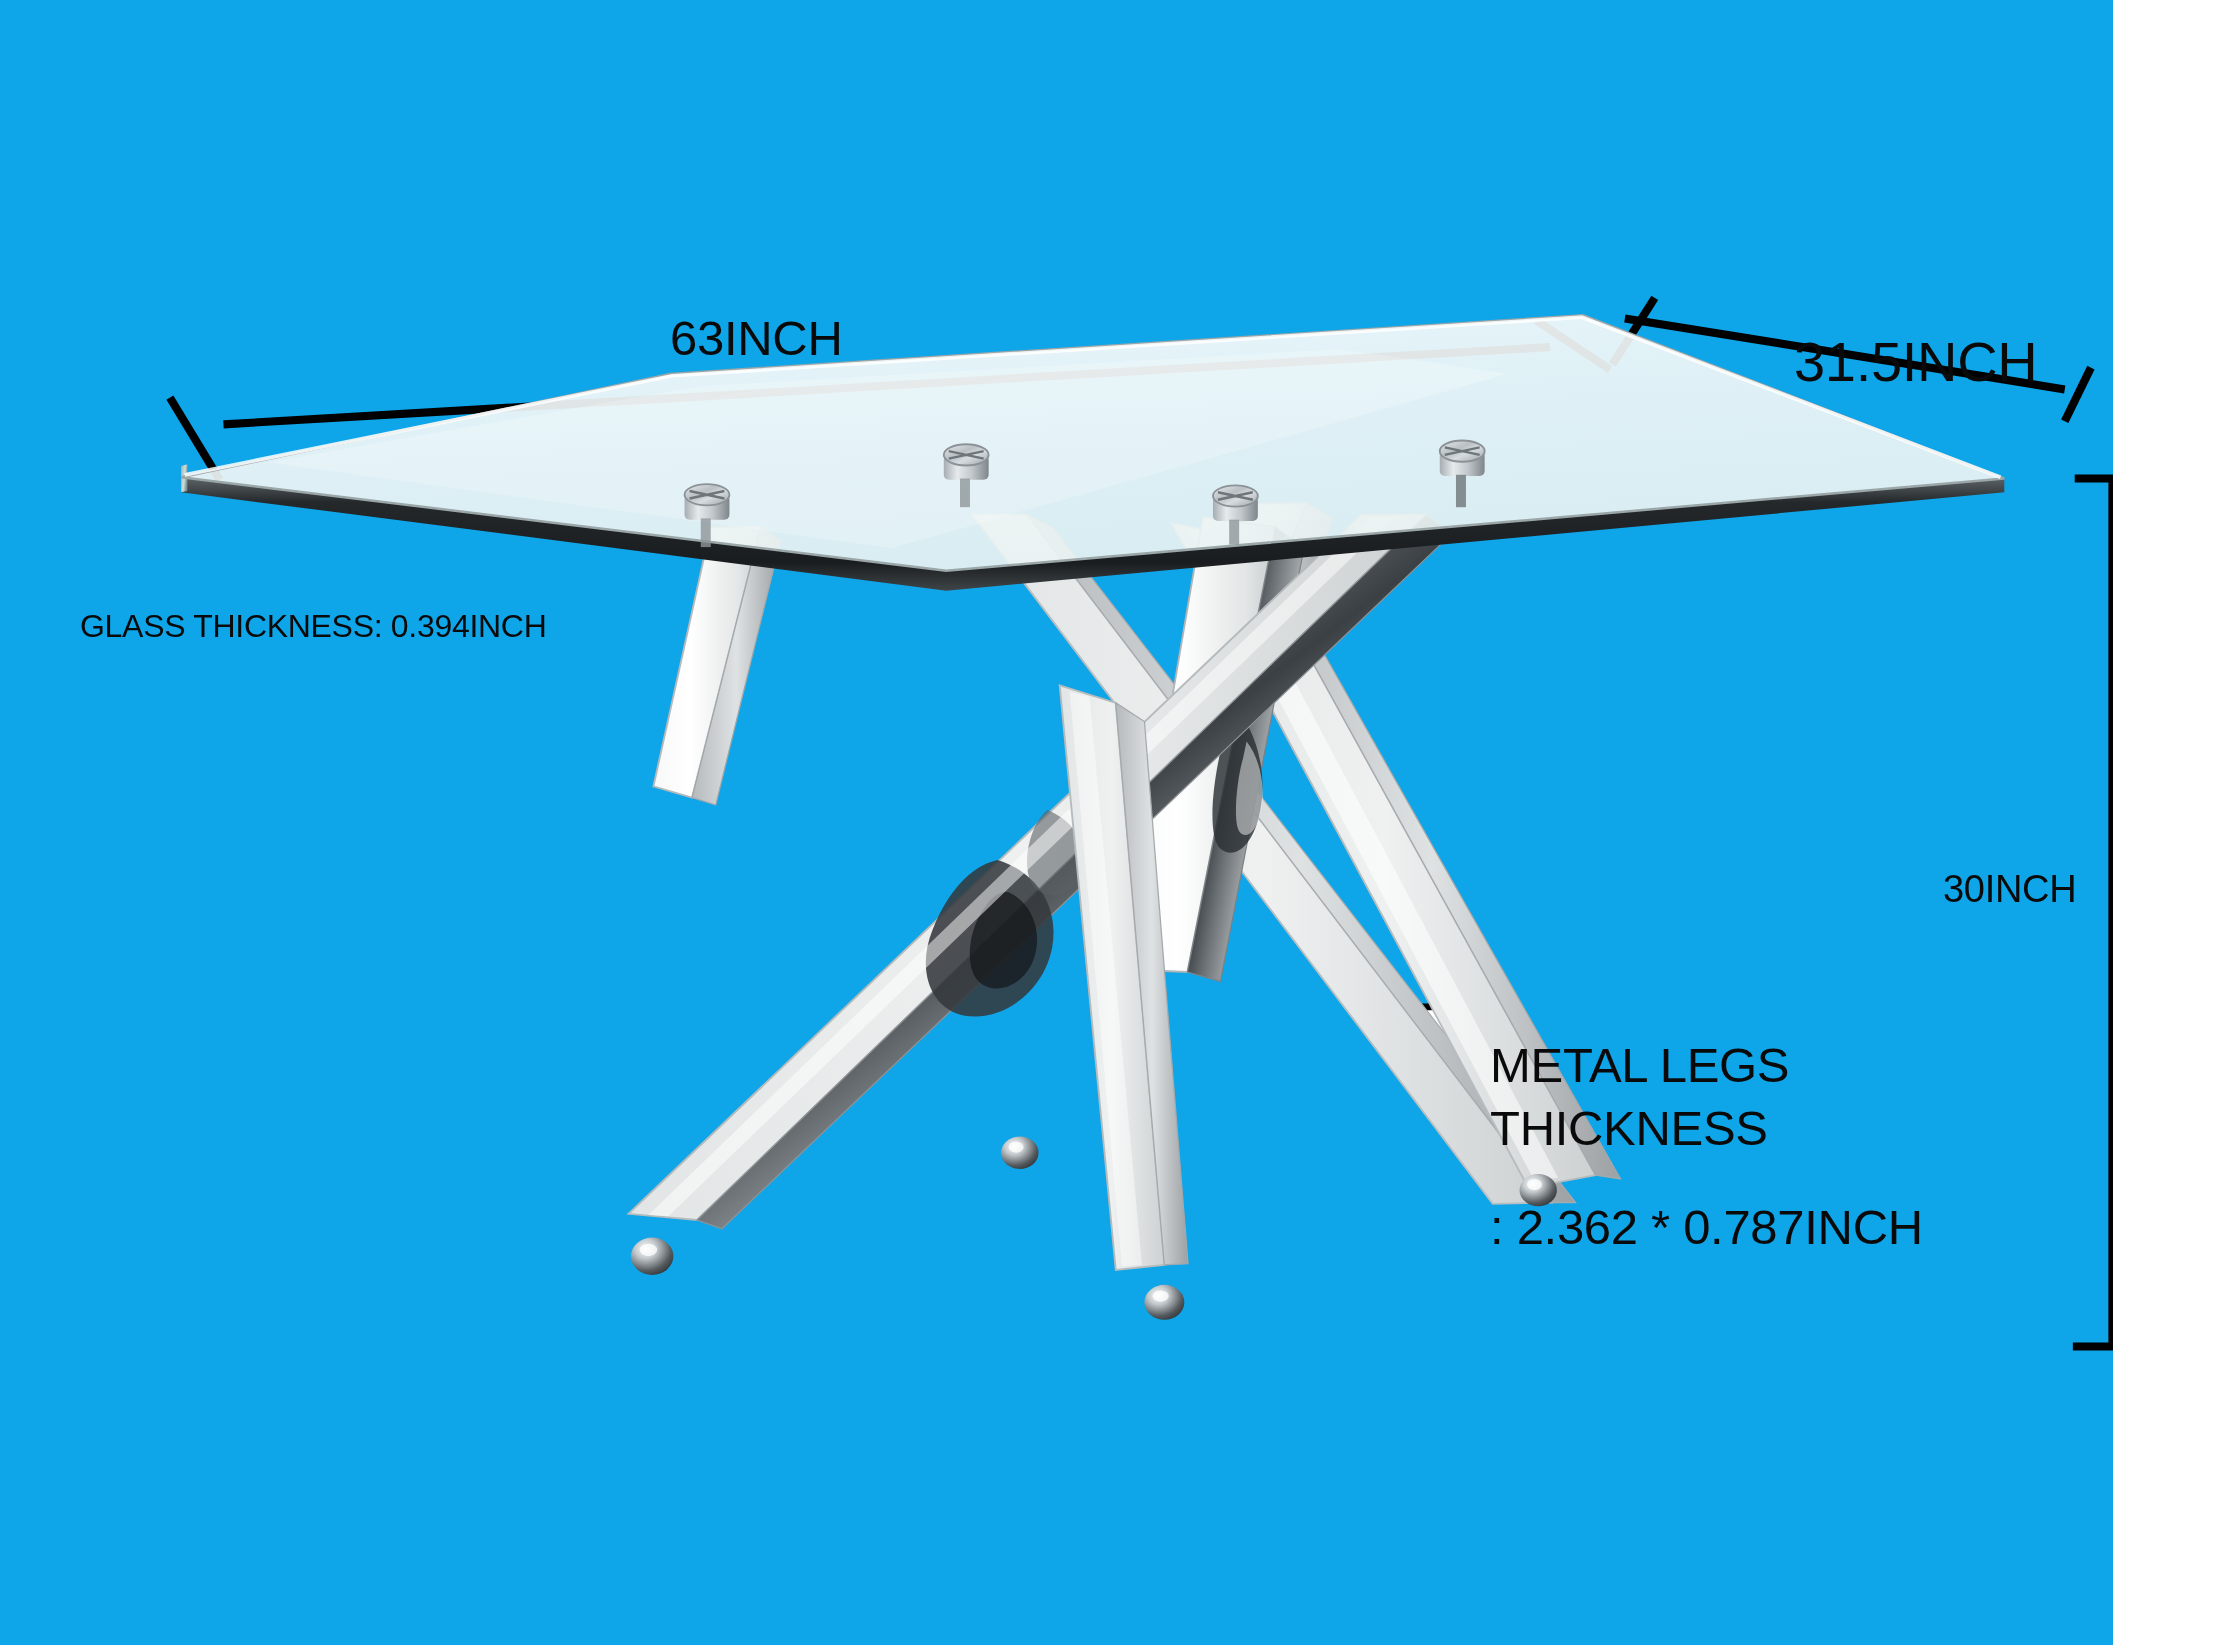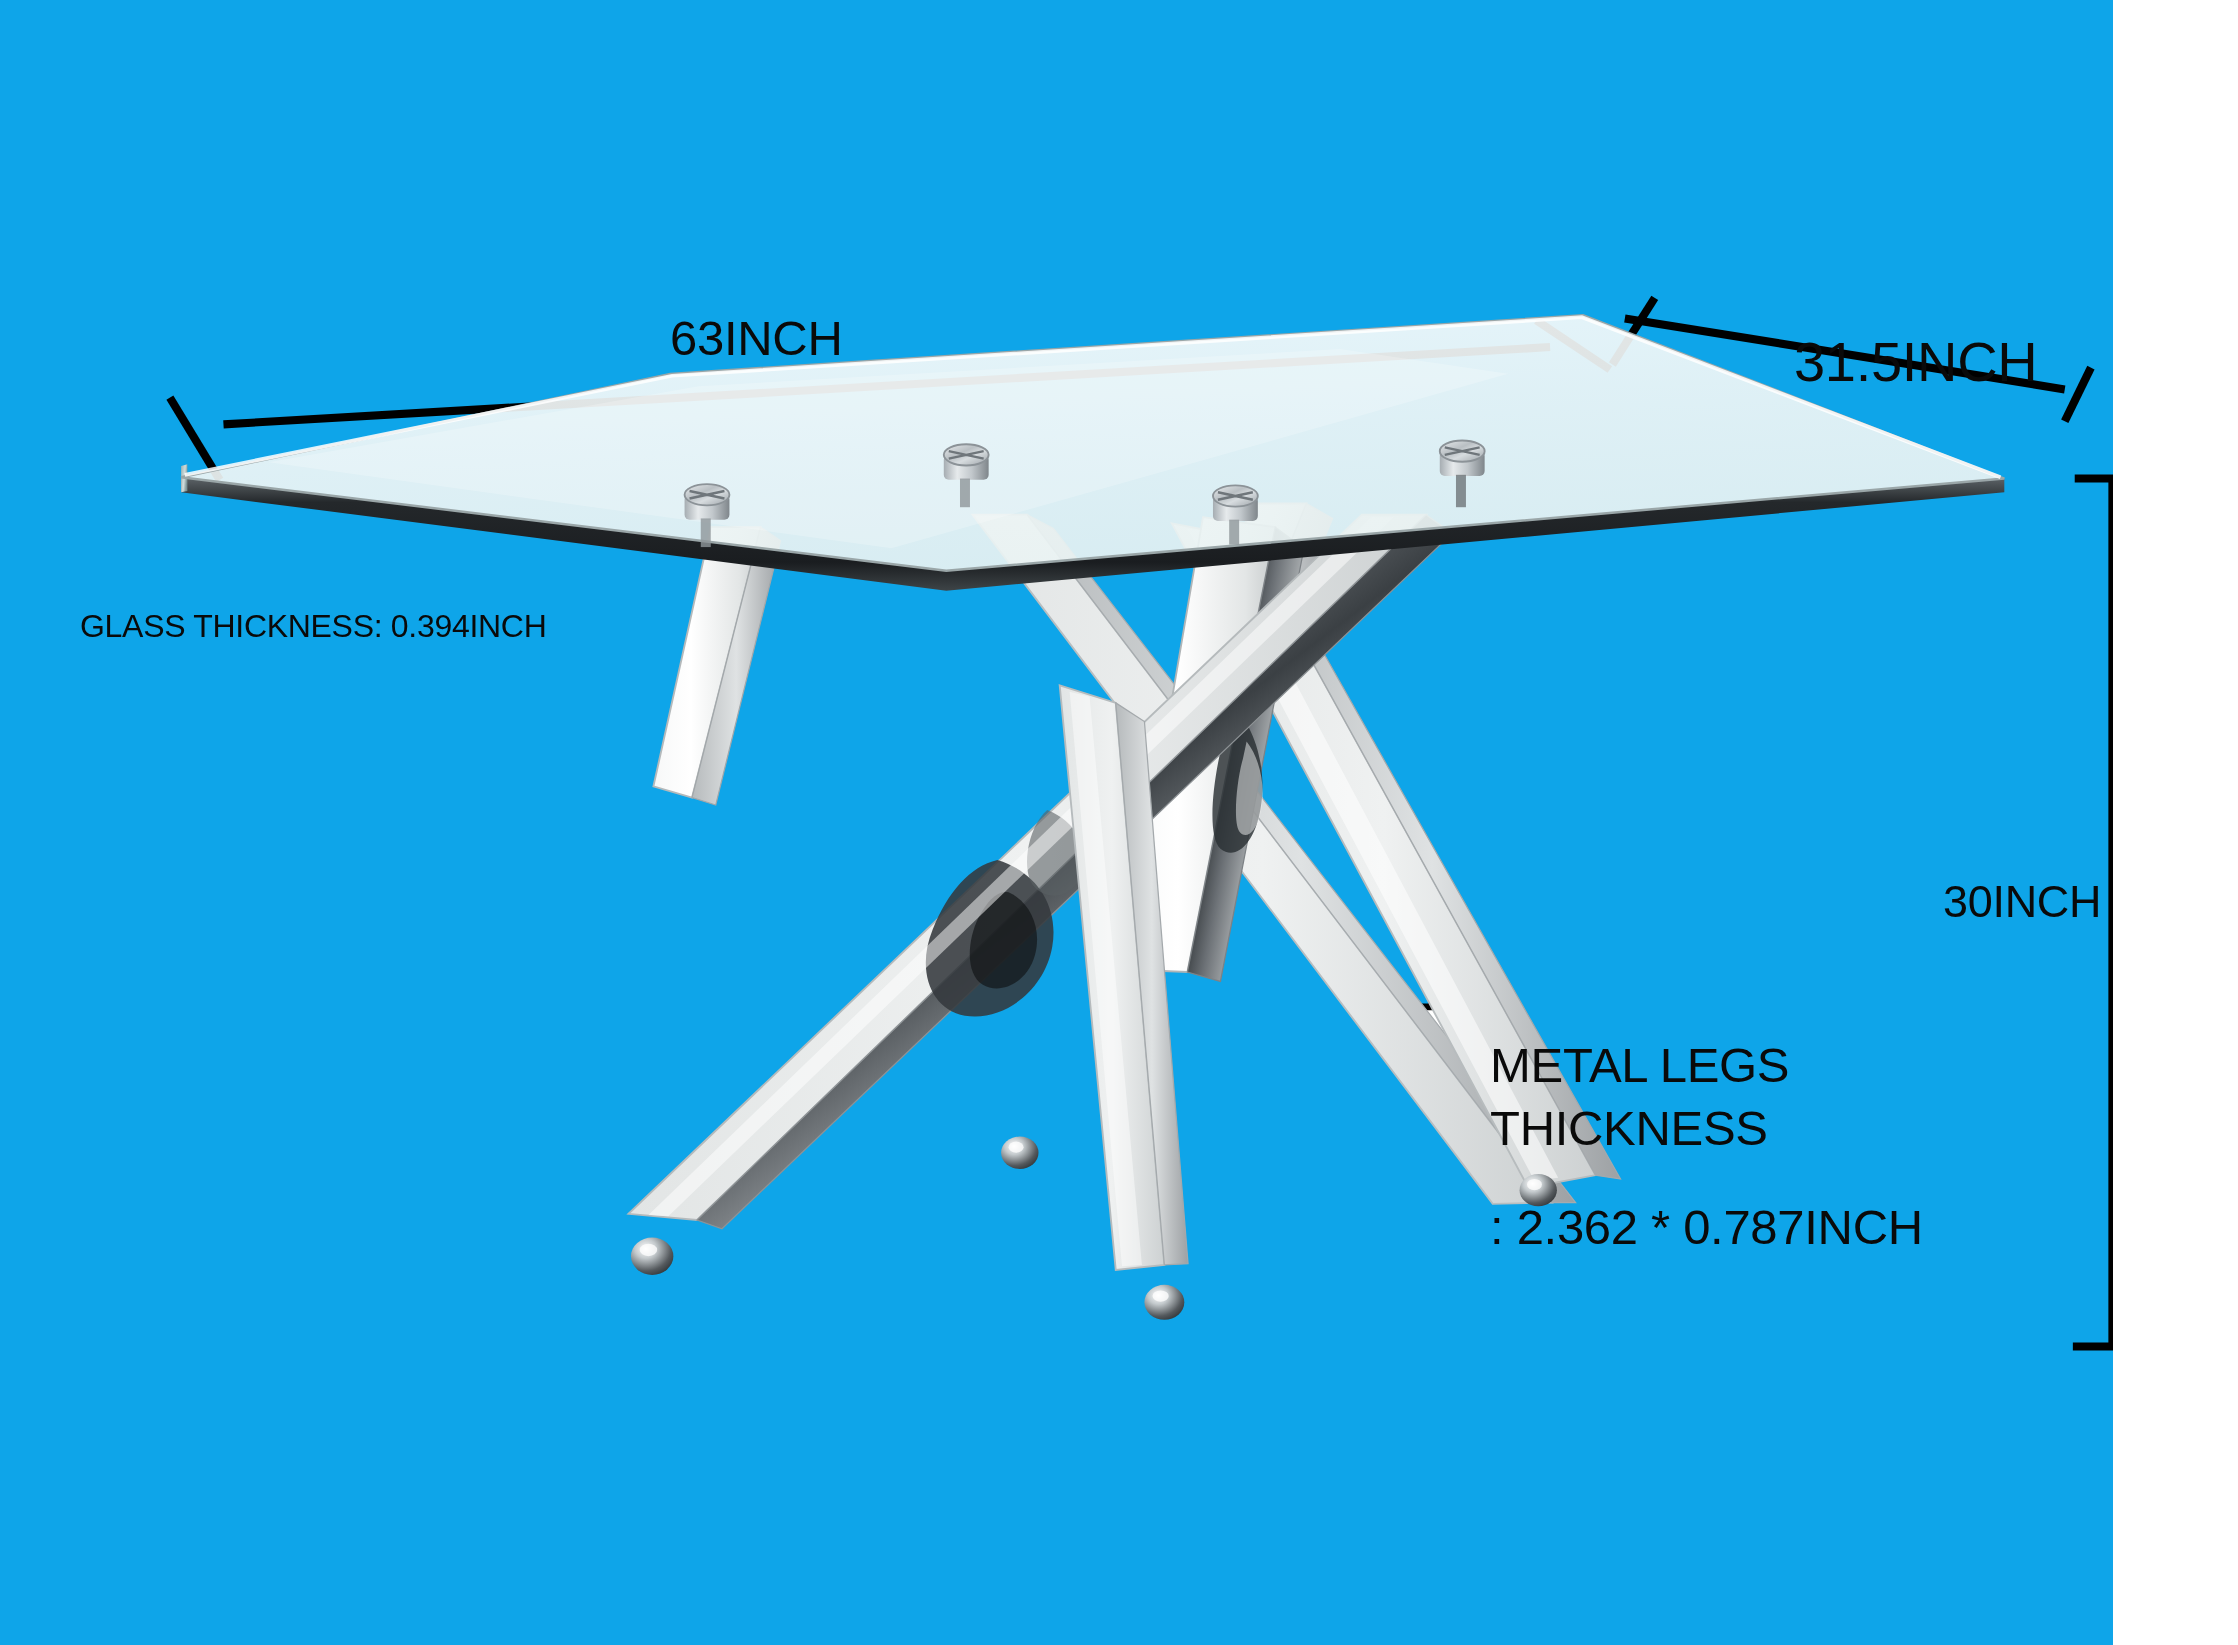--- a/index.html
+++ b/index.html
@@ -25,21 +25,21 @@
   .dim-label {
     position: absolute;
     color: #0a0a0a;
     font-family: "Liberation Sans", sans-serif;
     font-weight: 400;
     white-space: nowrap;
     letter-spacing: -0.3px;
   }
   #label-width        { left: 670px; top: 310px;  font-size: 49px; }
   #label-depth        { left: 1794px; top: 282px;  font-size: 56px; margin-top: 47px; }
-  #label-height       { left: 1943px; top: 868px; font-size: 45px; margin-top: 8px; }
+  #label-height       { left: 1943px; top: 868px; font-size: 38px; }
   #label-glass        { left: 80px;  top: 608px;  font-size: 32px; }
   #label-legs {
     left: 1490px;
     top: 997px;
     font-size: 49px;
     line-height: 1.28;
     white-space: normal;
     width: 548px;
   }
   #label-legs span { display: block; margin-top: 37px; }

